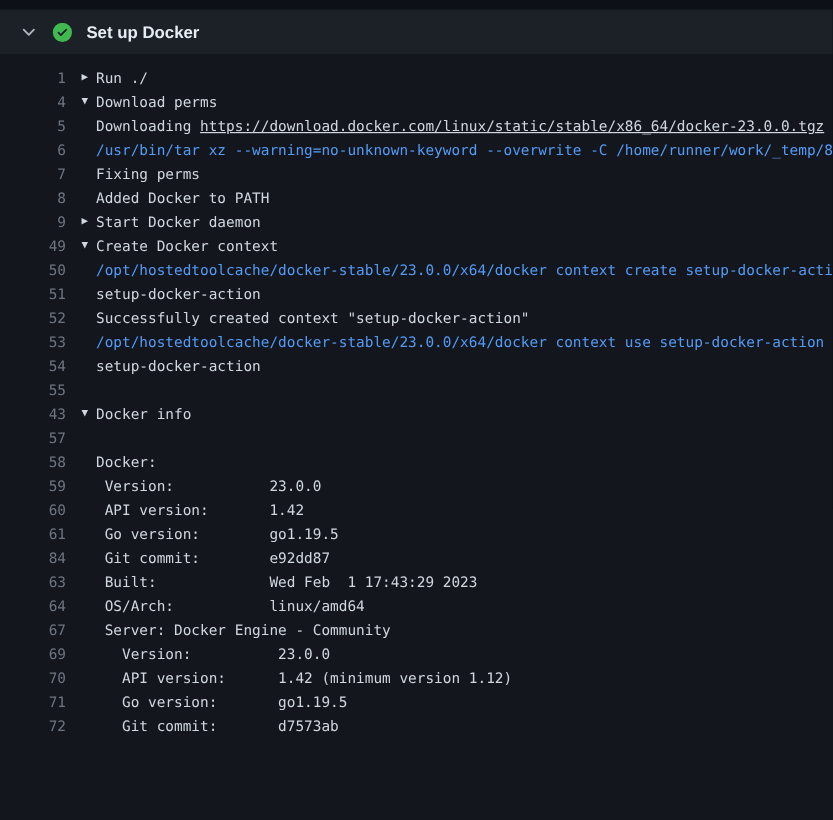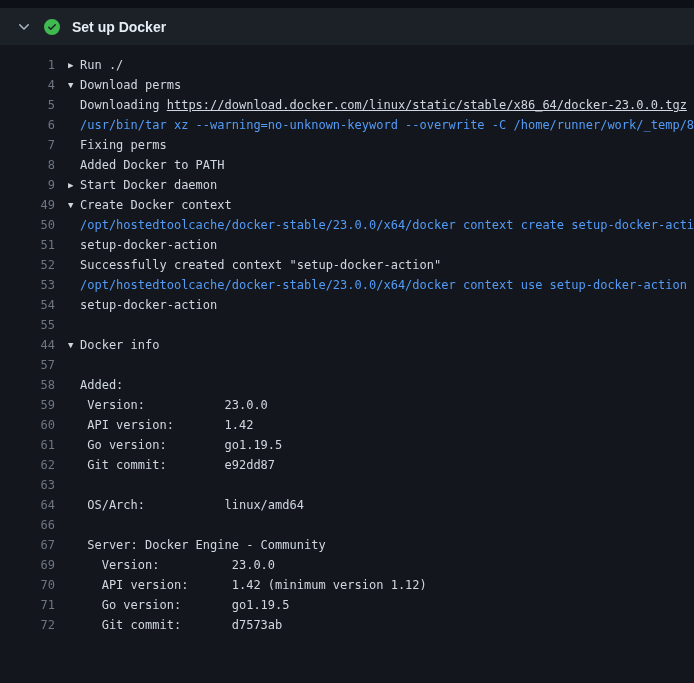--- a/index.html
+++ b/index.html
@@ -92,30 +92,29 @@
       <div class="row"><span class="ln">7</span><span class="marker"></span><span class="txt">Fixing perms</span></div>
       <div class="row"><span class="ln">8</span><span class="marker"></span><span class="txt">Added Docker to PATH</span></div>
       <div class="row"><span class="ln">9</span><span class="marker">▶</span><span class="txt">Start Docker daemon</span></div>
       <div class="row"><span class="ln">49</span><span class="marker">▼</span><span class="txt">Create Docker context</span></div>
       <div class="row"><span class="ln">50</span><span class="marker"></span><span class="txt cmd">/opt/hostedtoolcache/docker-stable/23.0.0/x64/docker context create setup-docker-action</span></div>
       <div class="row"><span class="ln">51</span><span class="marker"></span><span class="txt">setup-docker-action</span></div>
       <div class="row"><span class="ln">52</span><span class="marker"></span><span class="txt">Successfully created context "setup-docker-action"</span></div>
       <div class="row"><span class="ln">53</span><span class="marker"></span><span class="txt cmd">/opt/hostedtoolcache/docker-stable/23.0.0/x64/docker context use setup-docker-action</span></div>
       <div class="row"><span class="ln">54</span><span class="marker"></span><span class="txt">setup-docker-action</span></div>
       <div class="row"><span class="ln">55</span><span class="marker"></span></div>
-      <div class="row"><span class="ln">44</span><span class="marker">▼</span><span class="txt">Docker info</span></div>
+      <div class="row"><span class="ln">43</span><span class="marker">▼</span><span class="txt">Docker info</span></div>
       <div class="row"><span class="ln">57</span><span class="marker"></span></div>
-      <div class="row"><span class="ln">58</span><span class="marker"></span><span class="txt">Added:</span></div>
+      <div class="row"><span class="ln">58</span><span class="marker"></span><span class="txt">Docker:</span></div>
       <div class="row"><span class="ln">59</span><span class="marker"></span><span class="txt"> Version:           23.0.0</span></div>
       <div class="row"><span class="ln">60</span><span class="marker"></span><span class="txt"> API version:       1.42</span></div>
       <div class="row"><span class="ln">61</span><span class="marker"></span><span class="txt"> Go version:        go1.19.5</span></div>
-      <div class="row"><span class="ln">62</span><span class="marker"></span><span class="txt"> Git commit:        e92dd87</span></div>
-      <div class="row"><span class="ln">63</span><span class="marker"></span></div>
+      <div class="row"><span class="ln">84</span><span class="marker"></span><span class="txt"> Git commit:        e92dd87</span></div>
+      <div class="row"><span class="ln">63</span><span class="marker"></span><span class="txt"> Built:             Wed Feb  1 17:43:29 2023</span></div>
       <div class="row"><span class="ln">64</span><span class="marker"></span><span class="txt"> OS/Arch:           linux/amd64</span></div>
-      <div class="row"><span class="ln">66</span><span class="marker"></span><span class="txt"></span></div>
       <div class="row"><span class="ln">67</span><span class="marker"></span><span class="txt"> Server: Docker Engine - Community</span></div>
       <div class="row"><span class="ln">69</span><span class="marker"></span><span class="txt">   Version:          23.0.0</span></div>
       <div class="row"><span class="ln">70</span><span class="marker"></span><span class="txt">   API version:      1.42 (minimum version 1.12)</span></div>
       <div class="row"><span class="ln">71</span><span class="marker"></span><span class="txt">   Go version:       go1.19.5</span></div>
       <div class="row"><span class="ln">72</span><span class="marker"></span><span class="txt">   Git commit:       d7573ab</span></div>
     </div>
 
 </div>
 
 </body></html>

